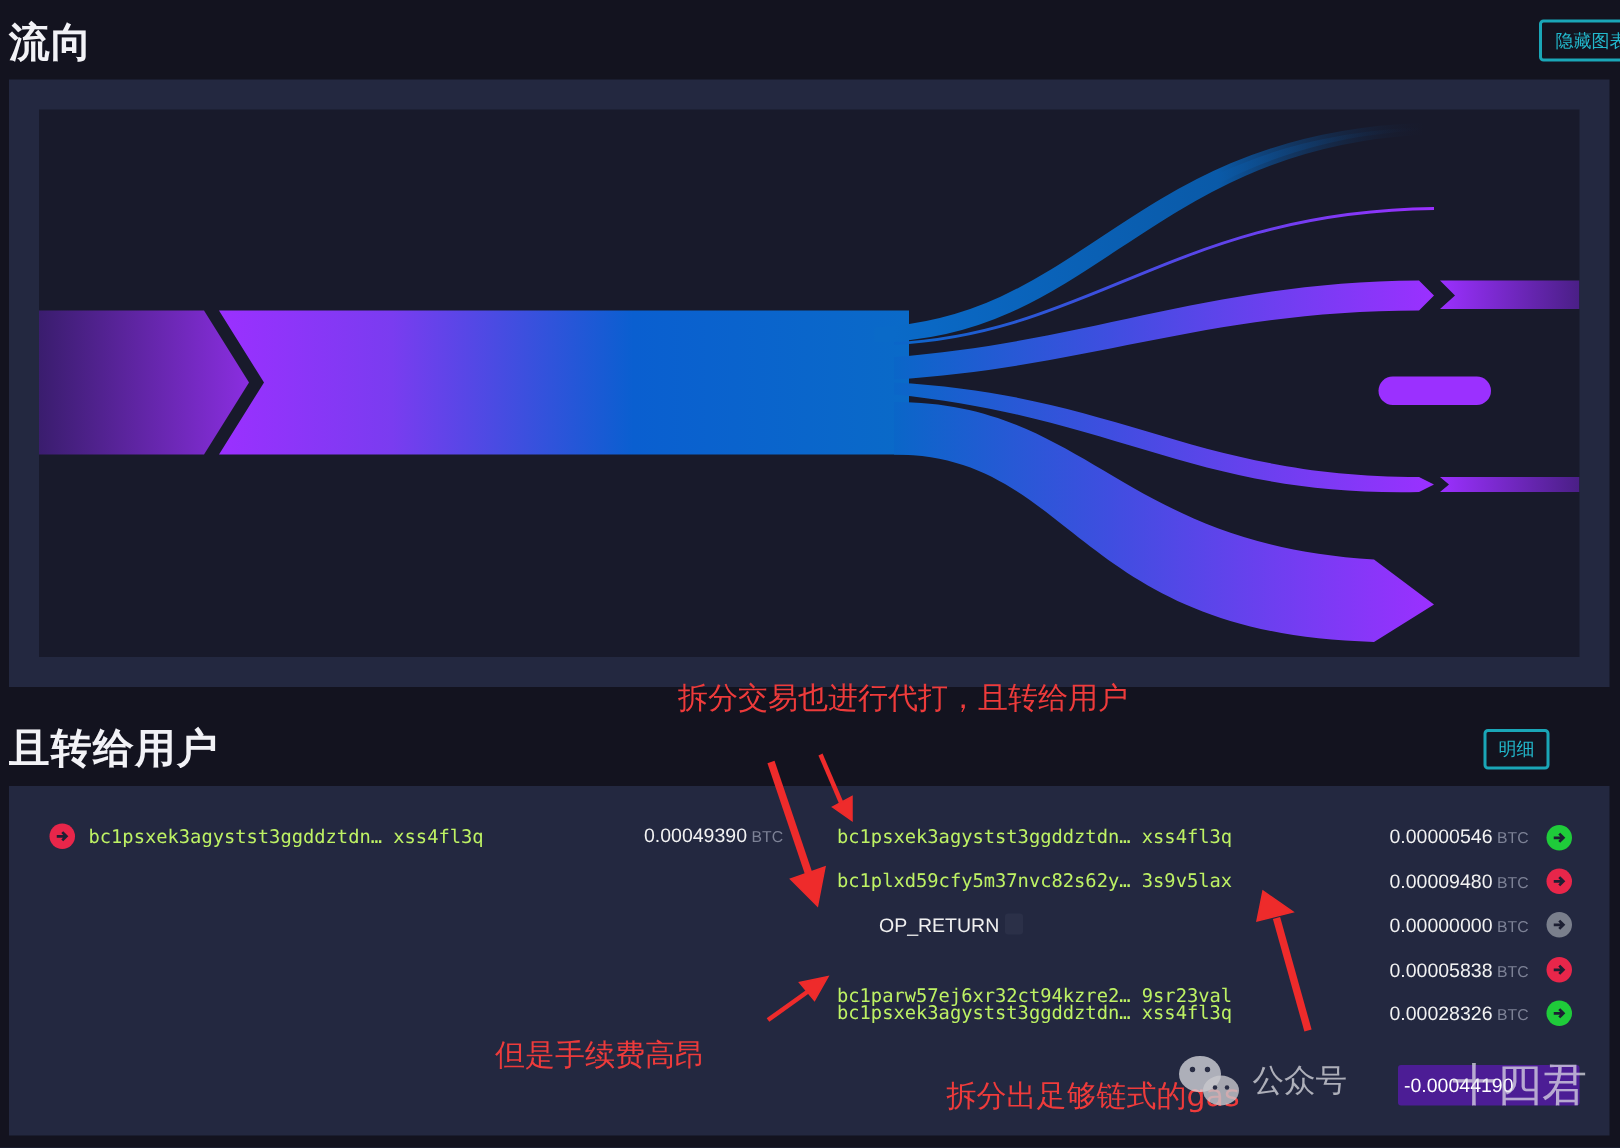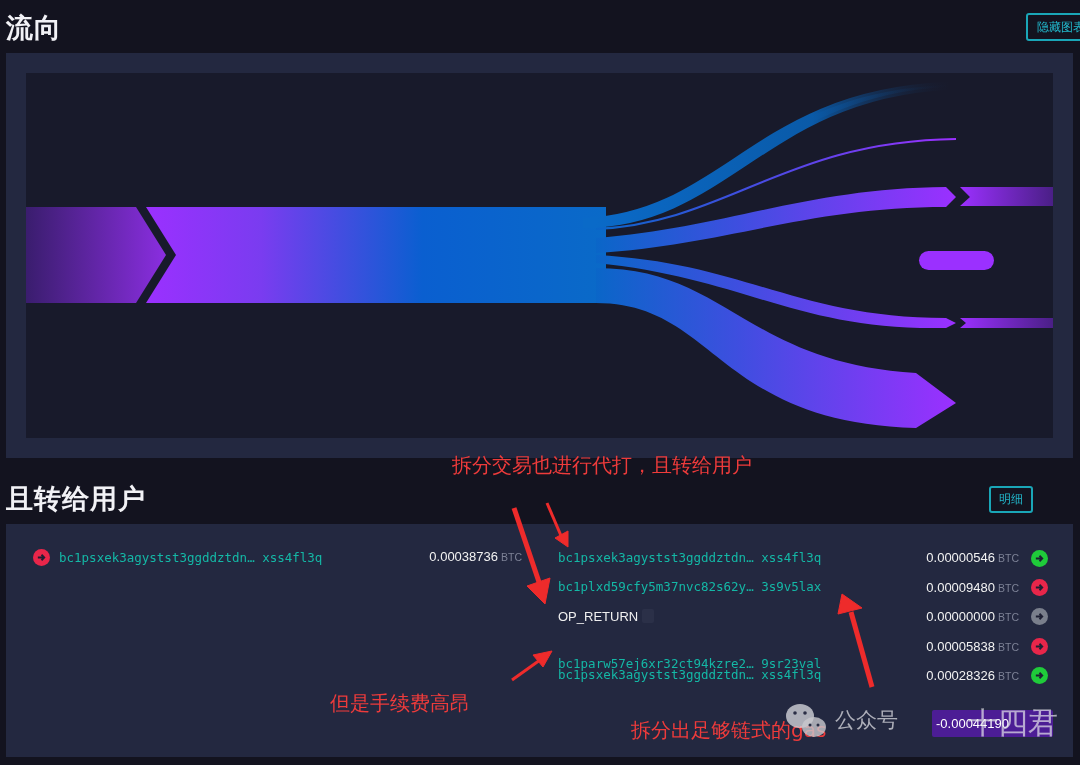--- a/index.html
+++ b/index.html
@@ -27,23 +27,23 @@
     position:absolute; left:20px; top:20px; width:1027px; height:365px;
     background:#181a2b;
   }
   #io-panel {
     position:absolute; left:6px; top:524px; width:1067px; height:233px;
     background:#232840;
   }
   .row { position:absolute; height:22px; display:flex; align-items:center; }
   .addr {
     font-family:"DejaVu Sans Mono", "Liberation Mono", monospace;
-    font-size:12.5px; color:#14b8a6; white-space:nowrap; cursor:pointer;
-  }
-  .opret { font-family:"Liberation Sans", sans-serif; font-size:13px; color:#f0f0f0; }
+    font-size:12.5px; color:#bef264; white-space:nowrap; cursor:pointer;
+  }
+  .opret { font-family:"Liberation Sans", sans-serif; font-size:13px; color:#f0f0f0;margin-left:28px; }
   .opret-box { display:inline-block; width:12px; height:14px; background:#2b3048; margin-left:4px; border-radius:2px; }
   .amount { position:absolute; font-family:"Liberation Sans", sans-serif; font-size:13px; color:#f2f2f2; text-align:right; white-space:nowrap; }
   .unit { color:#7d8296; font-size:10.5px; margin-left:3px; }
   .dot {
     position:absolute; width:17px; height:17px; border-radius:50%;
     display:flex; align-items:center; justify-content:center; cursor:pointer;
   }
   .dot svg { width:11px; height:11px; }
   .annot { position:absolute; color:#ee3b3b; font-size:20px; white-space:nowrap; font-family:"DejaVu Sans", sans-serif; }
   .fee-badge {
@@ -122,21 +122,21 @@
 
 <div class="dot" style="left:33px; top:549px; background:#e8264a;">
   <svg viewBox="0 0 12 12">
       <path d="M2 6 H9 M6 3 L9 6 L6 9" stroke="#1d1f33" stroke-width="2" fill="none"></path>
     </svg>
 </div>
 <div class="row" style="left:59px; top:546px;">
   <span class="addr">bc1psxek3agystst3ggddztdn… xss4fl3q</span>
 </div>
 <div class="amount" style="left:395px; top:549px; width:127px;">
-  <span>0.00038736</span><span class="unit">BTC</span>
+  <span>0.00049390</span><span class="unit">BTC</span>
 </div>
 
 <div class="row" style="left:558px; top:546px;">
   <span class="addr">bc1psxek3agystst3ggddztdn… xss4fl3q</span>
 </div>
 <div class="amount" style="left:896px; top:550px; width:123px;">
   <span>0.00000546</span><span class="unit">BTC</span>
 </div>
 <div class="dot" style="left:1031px; top:550px; background:#1fcb3a;">
   <svg viewBox="0 0 12 12">

